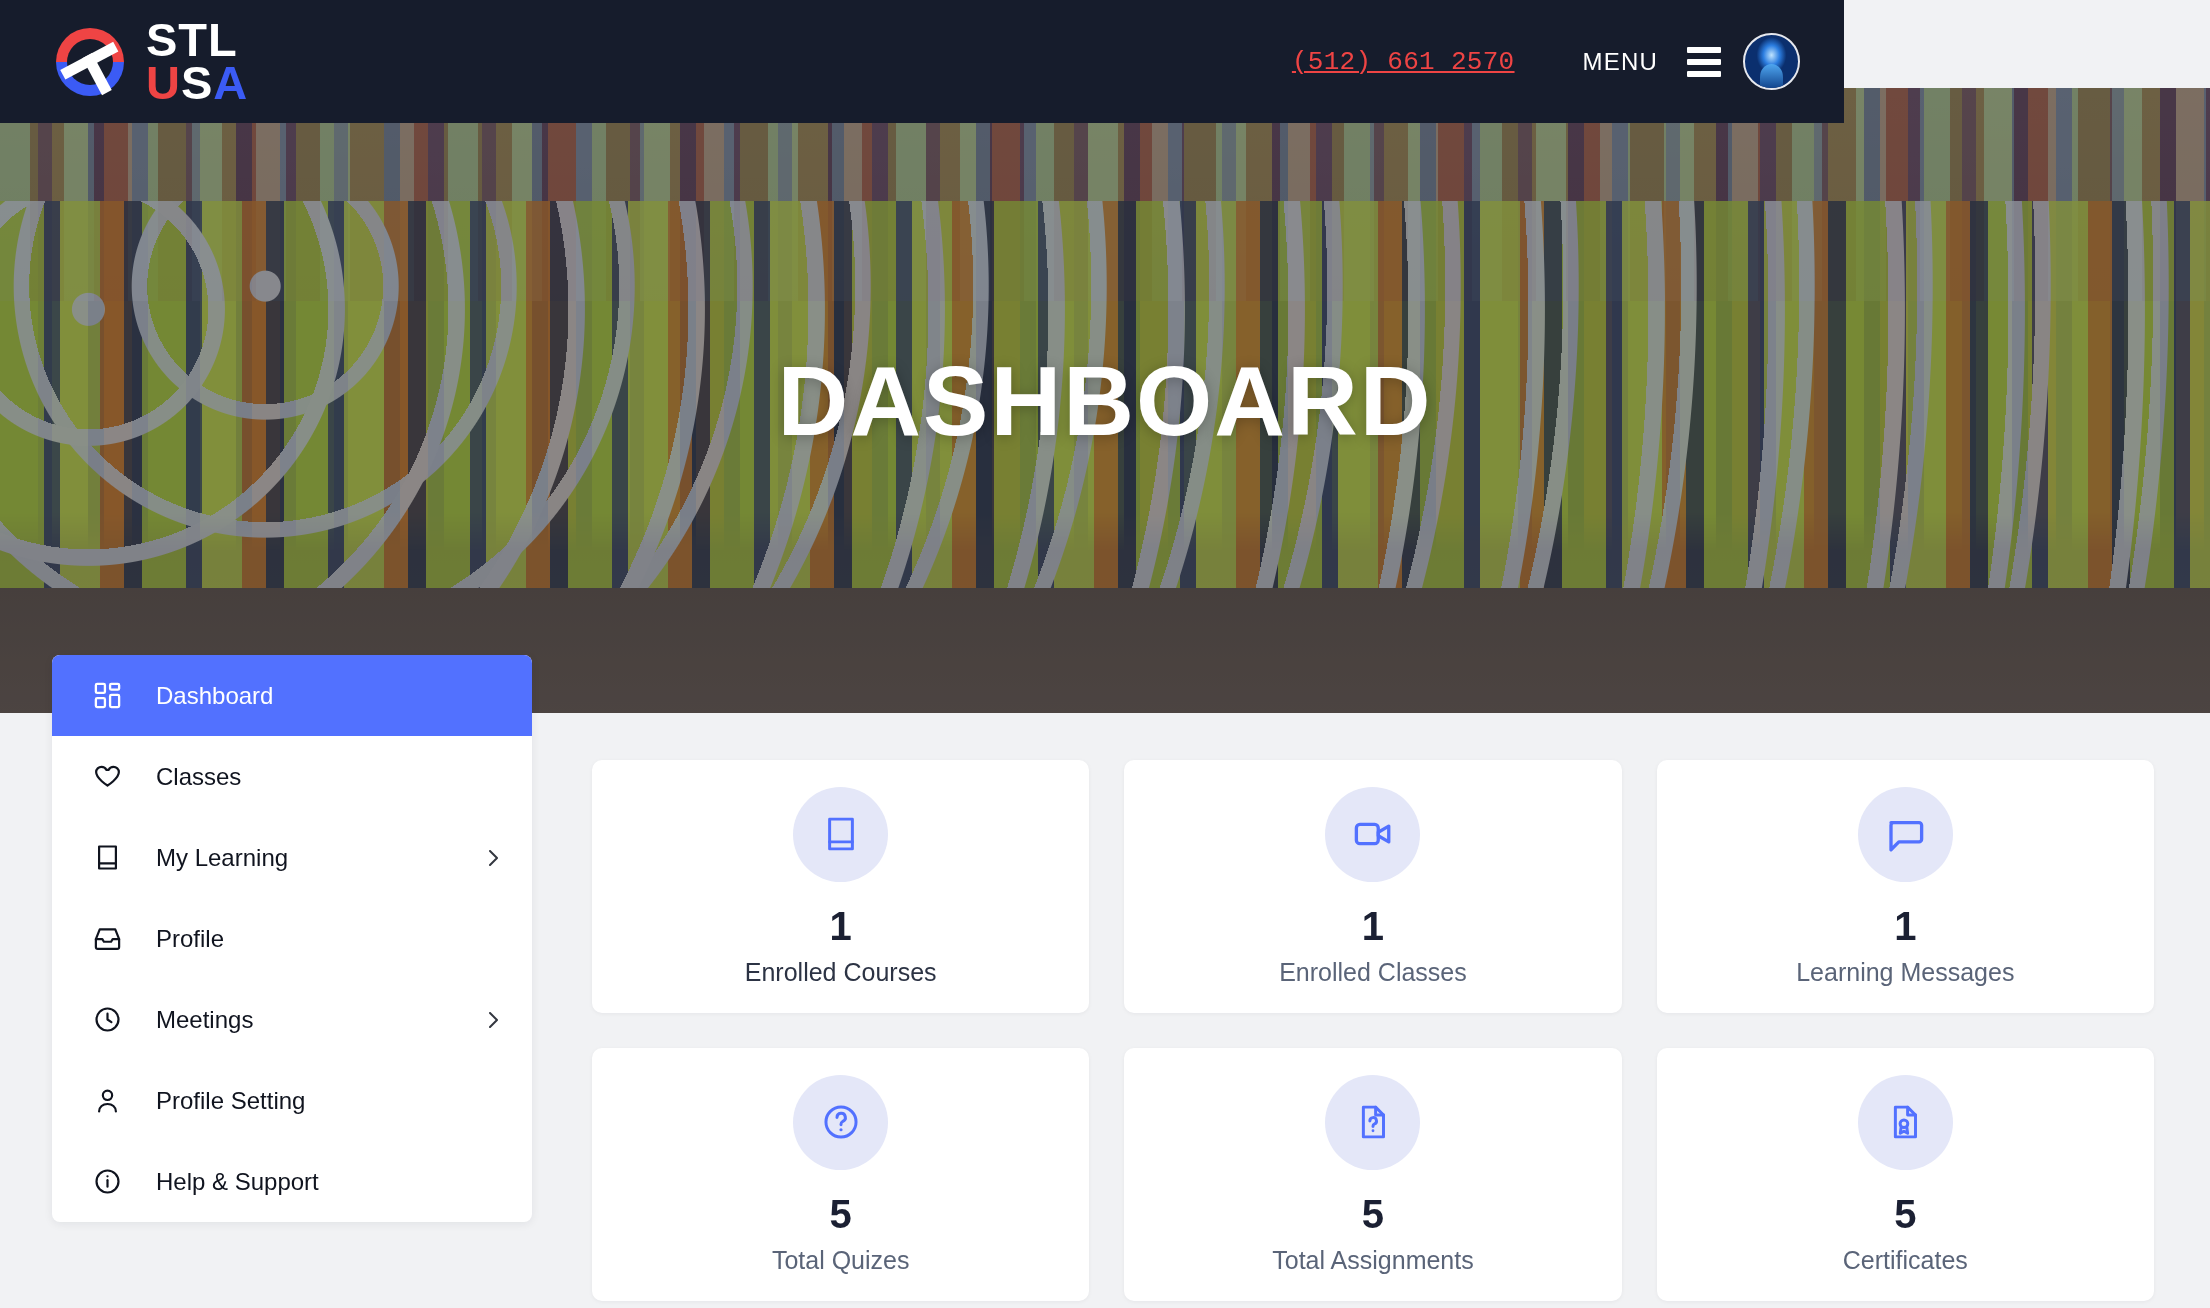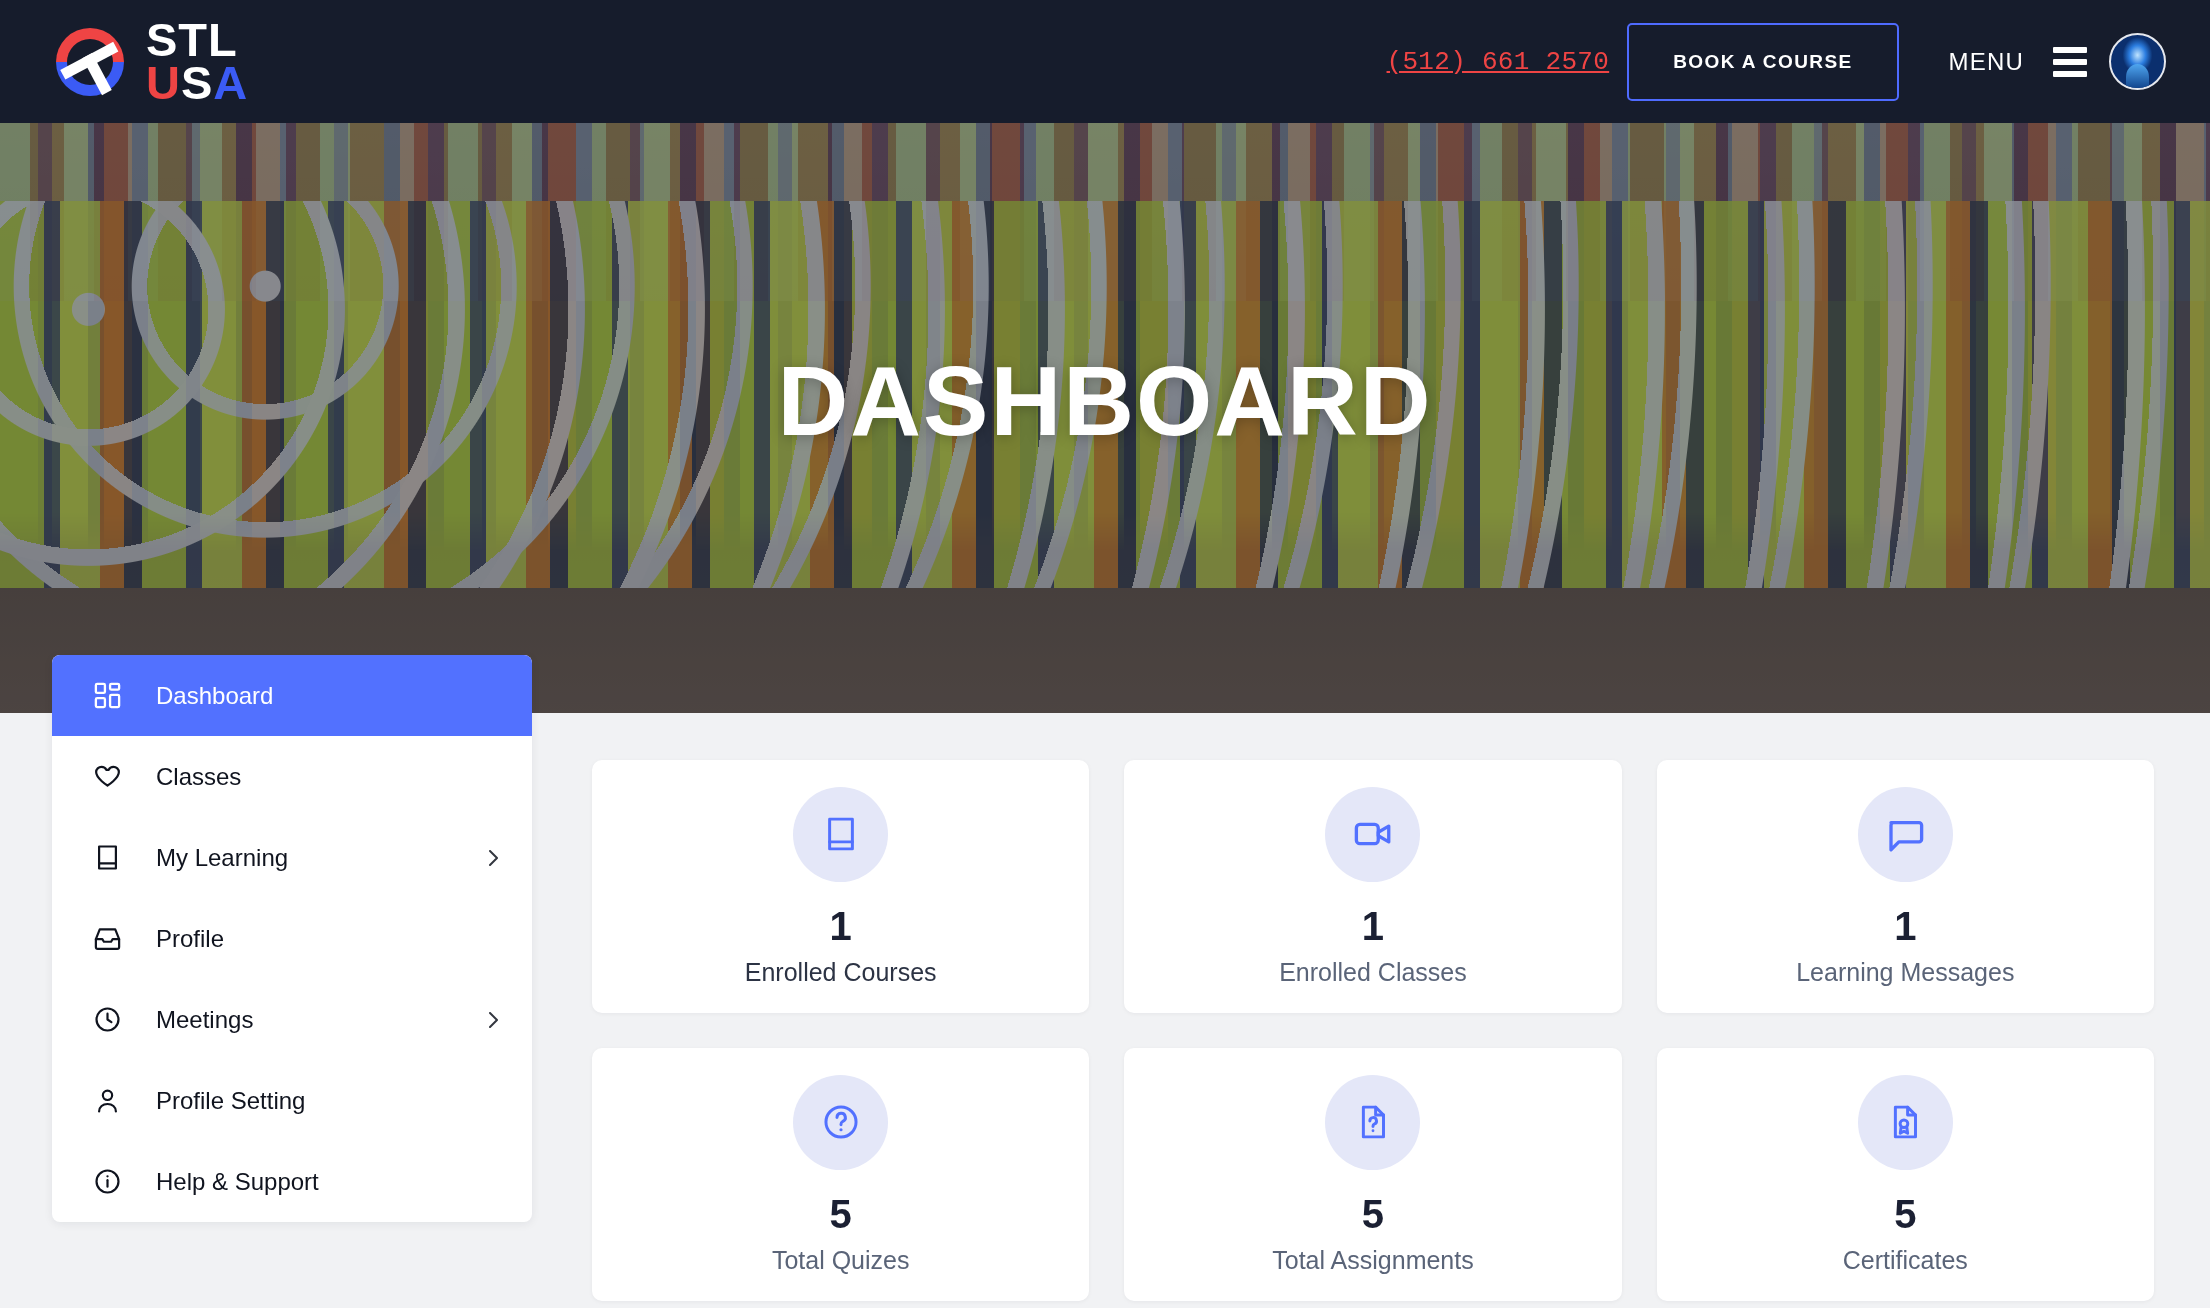--- a/index.html
+++ b/index.html
@@ -6,21 +6,21 @@
   html, body {
     width: 2210px; height: 1308px;
     overflow: hidden;
     background: #f1f2f4;
     font-family: "Liberation Sans", sans-serif;
   }
 
   
   .header {
     position: absolute; top: 0; left: 0;
-    width: 2210px; height: 123px;
+    width: 1844px; height: 123px;
     background: #161c2c;
     display: flex; align-items: center;
     z-index: 30;
   }
   .logo-wrap {
     display: flex; align-items: center;
     margin-left: 48px; gap: 14px;
   }
   .logo-mark { position: relative; width: 84px; height: 84px; }
   .logo-text { display: flex; flex-direction: column; line-height: 0.9; }
@@ -231,21 +231,20 @@
     <div class="logo-text">
       <div class="logo-row1">STL</div>
       <div class="logo-row2">
         <span style="color:#ef4444">U</span><span style="color:#ffffff">S</span><span style="color:#3b5bf5">A</span>
       </div>
     </div>
   </div>
 
   <div class="hdr-right">
     <a class="phone" href="#">(512) 661 2570</a>
-    <button class="book-btn">BOOK A COURSE</button>
     <div class="menu-wrap">
       <span class="menu-label">MENU</span>
       <span class="hamburger">
           <span></span>
           <span></span>
           <span></span>
         </span>
     </div>
     <div class="avatar"></div>
   </div>

